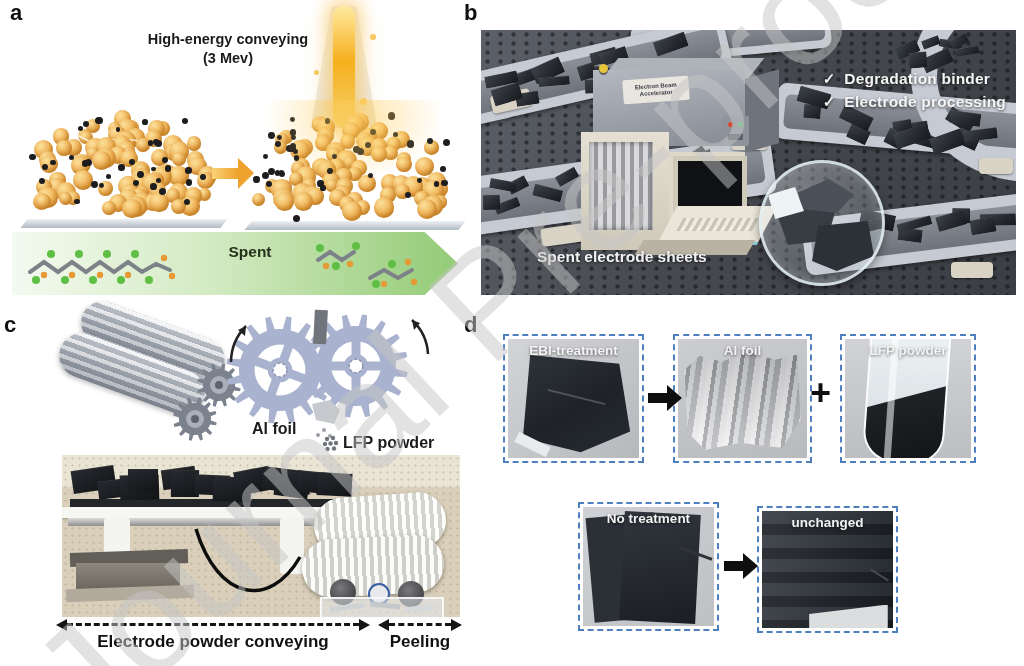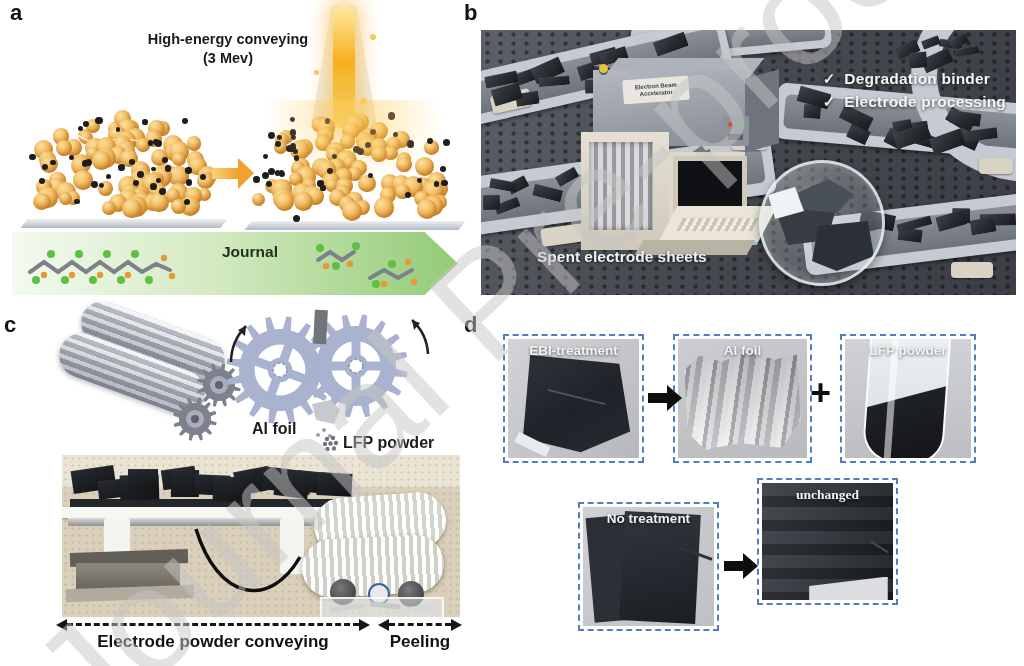--- a/index.html
+++ b/index.html
@@ -373,21 +373,21 @@
       <div class="cdot" style="left: 112.678px; top: 31.7561px; width: 6.50058px; height: 6.50058px; z-index: 52;"></div>
       <div class="cdot" style="left: 187.841px; top: 55.6795px; width: 6.0324px; height: 6.0324px; z-index: 76;"></div>
       <div class="cdot" style="left: 100.749px; top: 35.7612px; width: 6.81896px; height: 6.81896px; z-index: 56;"></div>
       <div class="cdot" style="left: 23.3583px; top: 31.1531px; width: 5.92109px; height: 5.92109px; z-index: 51;"></div>
       <div class="cdot" style="left: 22.9526px; top: 60.4308px; width: 5.33502px; height: 5.33502px; z-index: 80;"></div>
     </div>
   <div id="pile-glow"></div>
 
   <div id="banner">
     <div id="banner-text">
-      <div>Journal</div>
+      <div>Spent</div>
     </div>
     <svg class="abs" style="left:12px;top:10px;" width="155" height="46">
       <polyline points="6,30 20,20 34,30 48,20 62,30 76,20 90,30 104,20 118,30 132,22 146,28" fill="none" stroke="#7d8288" stroke-width="4" stroke-linecap="round"></polyline>
       <g fill="#5fbf45">
           <circle cx="12" cy="38" r="4"></circle>
           <circle cx="27" cy="12" r="4"></circle>
           <circle cx="41" cy="38" r="4"></circle>
         <circle cx="55" cy="12" r="4"></circle>
           <circle cx="69" cy="38" r="4"></circle>
           <circle cx="83" cy="12" r="4"></circle>
@@ -759,21 +759,21 @@
       <div class="abs" style="right:1%;top:38%;width:26%;height:3px;background:#2f3338;transform:rotate(20deg);"></div>
     </div>
     <div class="dlabel">No treatment</div>
   </div>
 
   <div class="blockarrow" style="left:724px;top:553px;">
     <span class="ba-shaft"></span>
       <span class="ba-head"></span>
   </div>
 
-  <div class="dbox" style="left:757px;top:478px;width:141px;height:127px;font-family:Liberation Serif, serif;">
+  <div class="dbox" style="left:757px;top:506px;width:141px;height:127px;">
     <div class="ph" style="background:#d2d3d5;">
       <div class="abs" style="inset:0;background:repeating-linear-gradient(180deg,#343a41 0 13px,#1e2227 13px 24px);"></div>
       <div class="abs" style="inset:0;background:linear-gradient(100deg,rgba(255,255,255,.08),rgba(0,0,0,.25));"></div>
       <div class="abs" style="left:36%;bottom:0;width:60%;height:20%;background:#dcdddf;
            clip-path:polygon(0 40%,100% 0,100% 100%,0 100%);"></div>
       <div class="abs" style="right:2%;top:54%;width:16%;height:2px;background:#45494e;transform:rotate(32deg);"></div>
     </div>
     <div class="dlabel">unchanged</div>
   </div>
 

